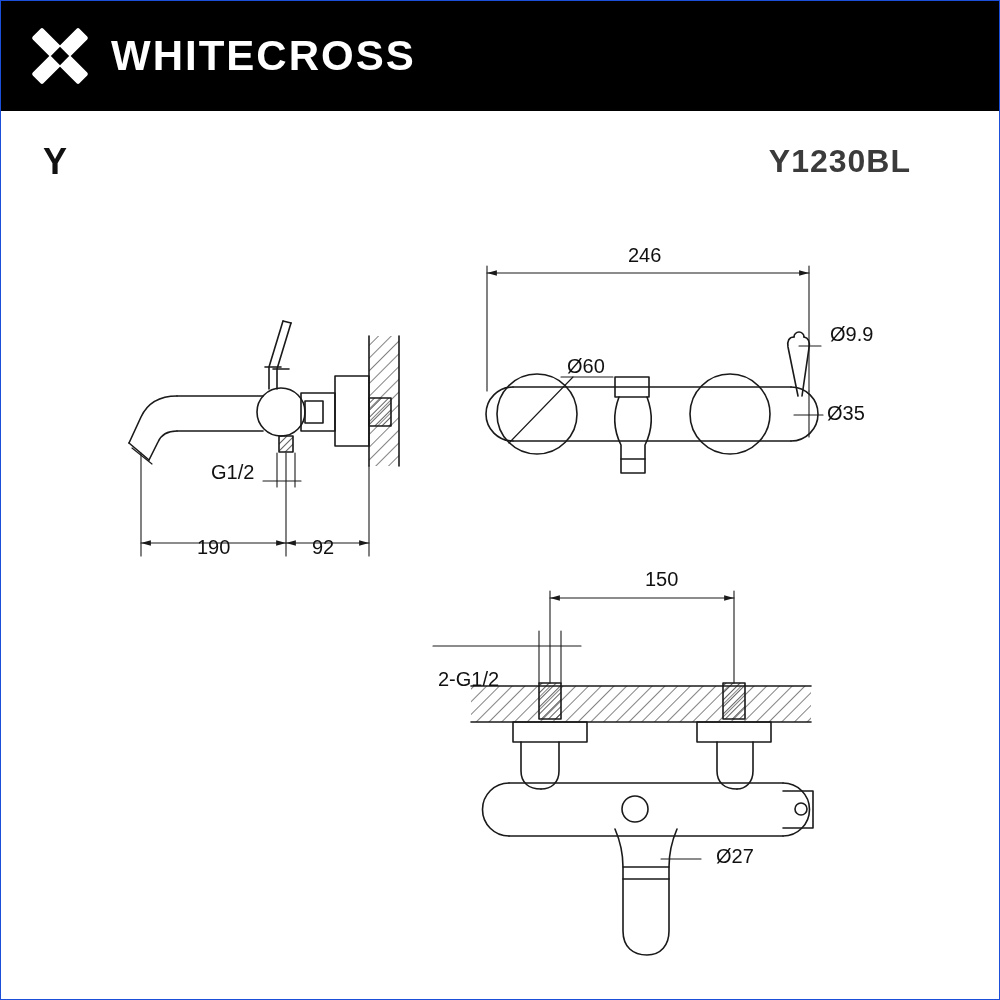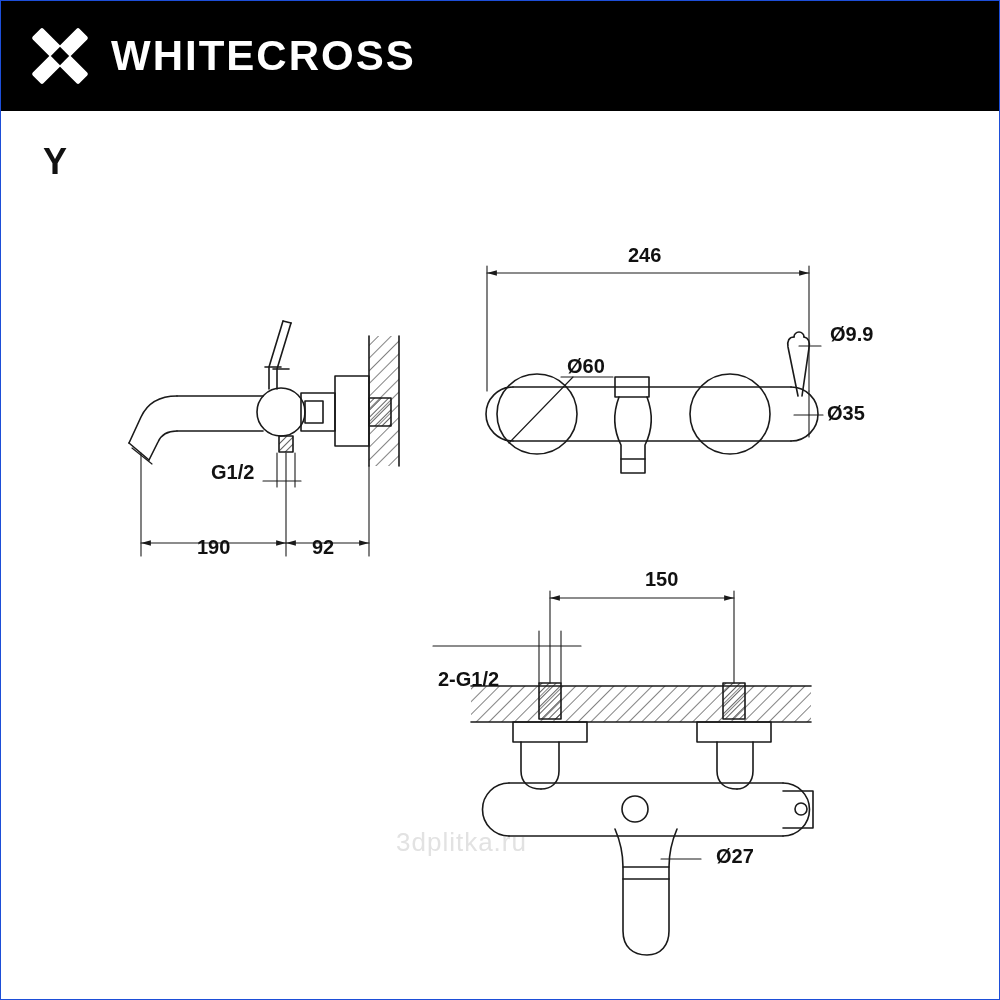--- a/index.html
+++ b/index.html
@@ -105,41 +105,40 @@
     width: 1000px;
     height: 810px;
   }
   .drawing svg { display: block; }
 
   .dim-label {
     position: absolute;
     font-size: 19px;
     color: #111111;
     white-space: nowrap;
-    font-weight: bold;
   }
   .dim-label.big { font-size: 20px; }
 </style>
 </head>
 <body>
 
 <div id="page">
 
   <div class="header-bar">
     <div class="brand-logo">
       <div class="bar a"></div>
       <div class="bar b"></div>
       <div class="notch"></div>
     </div>
     <div class="brand-name">WHITECROSS</div>
   </div>
 
   <div class="series-title">Y</div>
-
-  <div class="watermark">3dplitka.ru</div>
+  <div class="model-code">Y1230BL</div>
+
 
   <div class="drawing">
     <svg width="1000" height="810" viewBox="0 0 1000 810">
       <defs>
         <marker id="arrL" markerWidth="10" markerHeight="8" refX="9" refY="4" orient="auto">
           <path d="M9,4 L0,1.6 L0,6.4 Z" fill="#1a1a1a"></path>
         </marker>
         <marker id="arrR" markerWidth="10" markerHeight="8" refX="1" refY="4" orient="auto">
           <path d="M1,4 L10,1.6 L10,6.4 Z" fill="#1a1a1a"></path>
         </marker>

